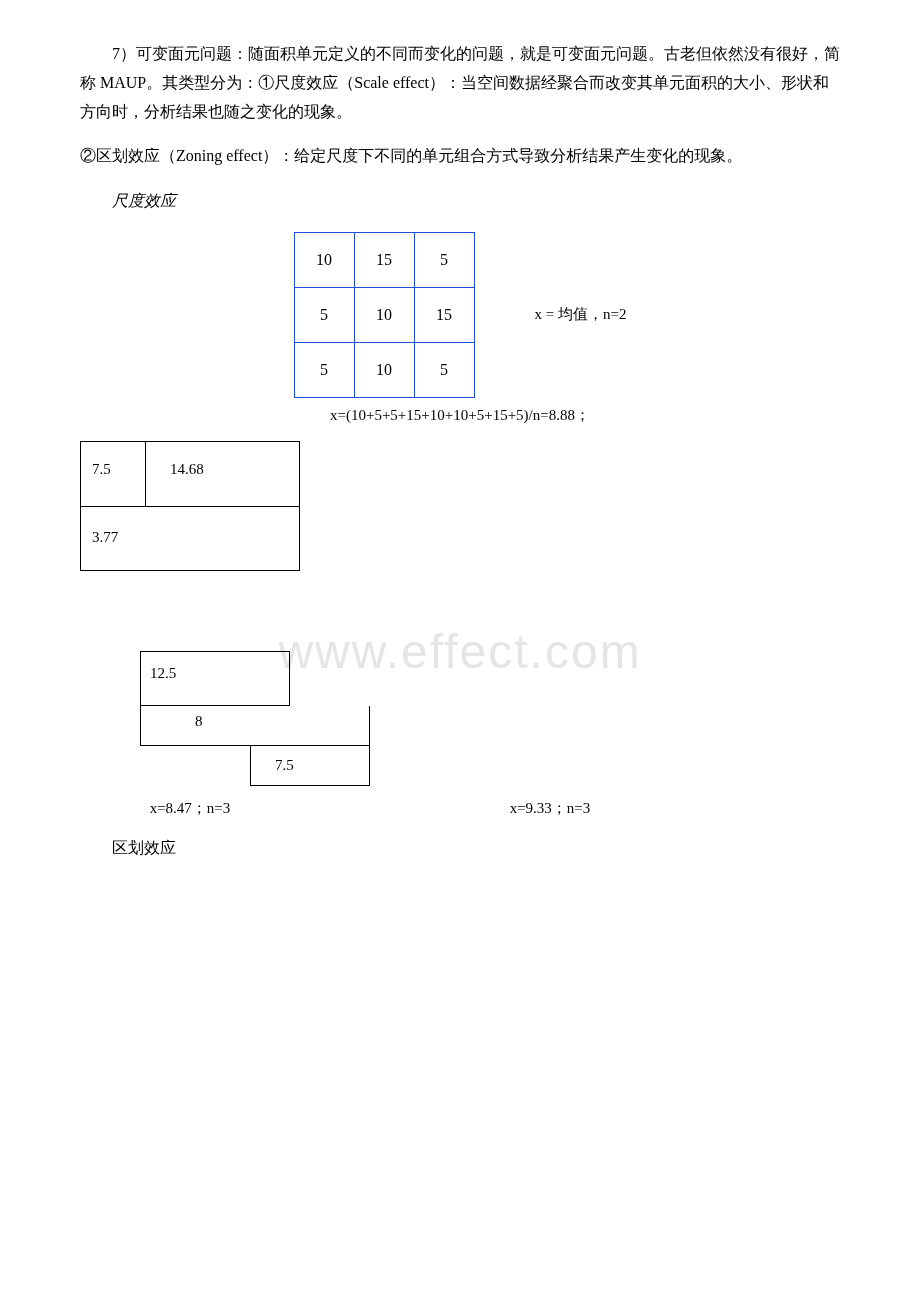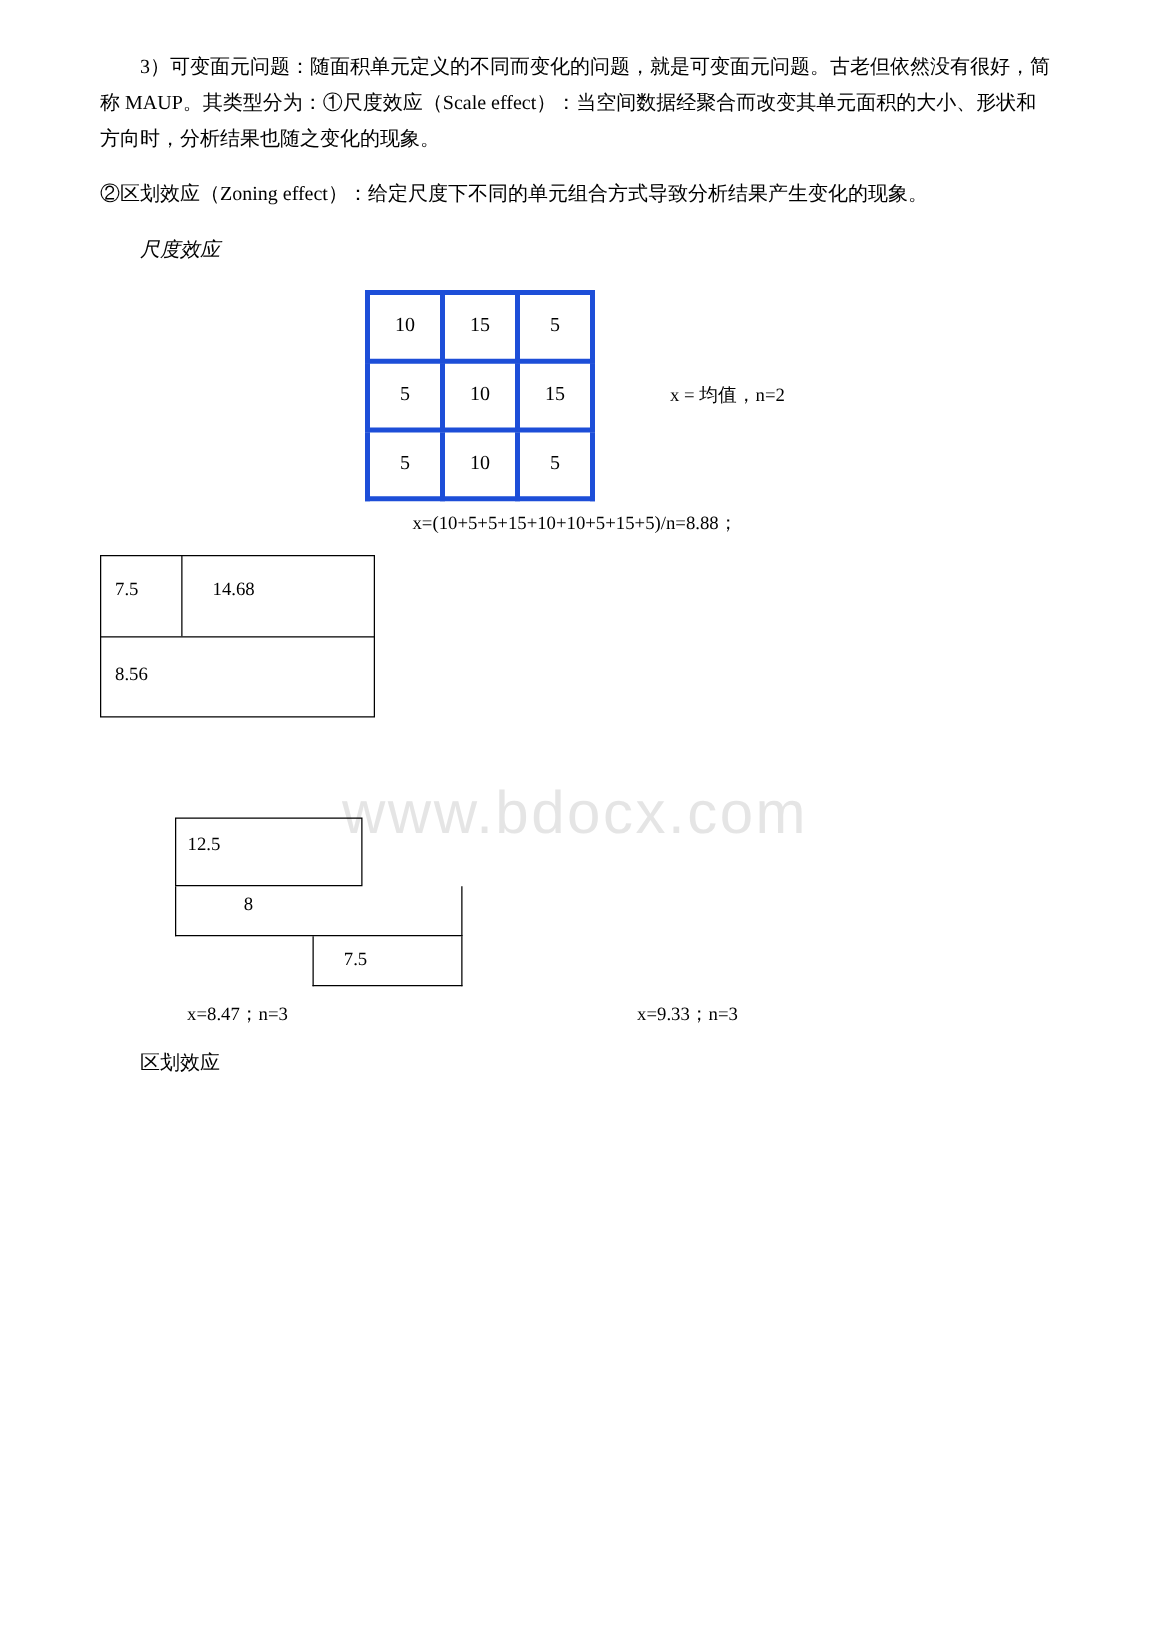--- a/index.html
+++ b/index.html
@@ -38,21 +38,21 @@
       justify-content: center;
       margin: 16px 0 8px 0;
       gap: 60px;
     }
 
     .grid-3x3 {
       border-collapse: collapse;
     }
 
     .grid-3x3 td {
-      border: 4px solid #1d4ed8;
+      border: 1px solid #1d4ed8;
       width: 60px;
       height: 55px;
       text-align: center;
       vertical-align: middle;
       font-size: 16px;
     }
 
     .grid-label {
       font-size: 15px;
       white-space: nowrap;
@@ -102,23 +102,23 @@
 
     .zoning-label {
       text-indent: 2em;
       margin-top: 8px;
       line-height: 1.8;
     }
   </style>
 </head>
 <body>
 
-<div class="watermark">www.bdocx.com</div>
+<div class="watermark">www.effect.com</div>
 
-<div class="paragraph">3）可变面元问题：随面积单元定义的不同而变化的问题，就是可变面元问题。古老但依然没有很好，简称 MAUP。其类型分为：①尺度效应（Scale effect）：当空间数据经聚合而改变其单元面积的大小、形状和方向时，分析结果也随之变化的现象。</div>
+<div class="paragraph">7）可变面元问题：随面积单元定义的不同而变化的问题，就是可变面元问题。古老但依然没有很好，简称 MAUP。其类型分为：①尺度效应（Scale effect）：当空间数据经聚合而改变其单元面积的大小、形状和方向时，分析结果也随之变化的现象。</div>
 
 <div class="paragraph" style="text-indent:0;">
   <span>②区划效应（Zoning effect）：给定尺度下不同的单元组合方式导致分析结果产生变化的现象。</span>
 </div>
 
 <div class="section-label">尺度效应</div>
 
 <div class="grid-area">
   <table class="grid-3x3">
     <tbody id="grid-body">
@@ -149,21 +149,21 @@
   <div style="position:relative; width:220px; height:130px;">
 
     <div style="position:absolute; top:0; left:0; width:220px; height:130px; border:1px solid #000;"></div>
 
     <div style="position:absolute; top:65px; left:0; width:220px; border-top:1px solid #000;"></div>
 
     <div style="position:absolute; top:0; left:65px; height:65px; border-left:1px solid #000;"></div>
 
     <span style="position:absolute; top:20px; left:12px; font-size:15px;">7.5</span>
     <span style="position:absolute; top:20px; left:90px; font-size:15px;">14.68</span>
-    <span style="position:absolute; top:88px; left:12px; font-size:15px;">8.56</span>
+    <span style="position:absolute; top:88px; left:12px; font-size:15px;">3.77</span>
   </div>
 
   <div style="position:relative; width:230px; height:140px; margin-left: 60px; text-decoration: underline;">
 
     <div style="position:absolute; top:0; left:0; width:150px; height:55px; border:1px solid #000;"></div>
 
     <div style="position:absolute; top:55px; left:0; width:230px; height:40px; border:1px solid #000; border-top:none;"></div>
 
     <div style="position:absolute; top:95px; left:110px; width:120px; height:40px; border:1px solid #000; border-top:none;"></div>
 

